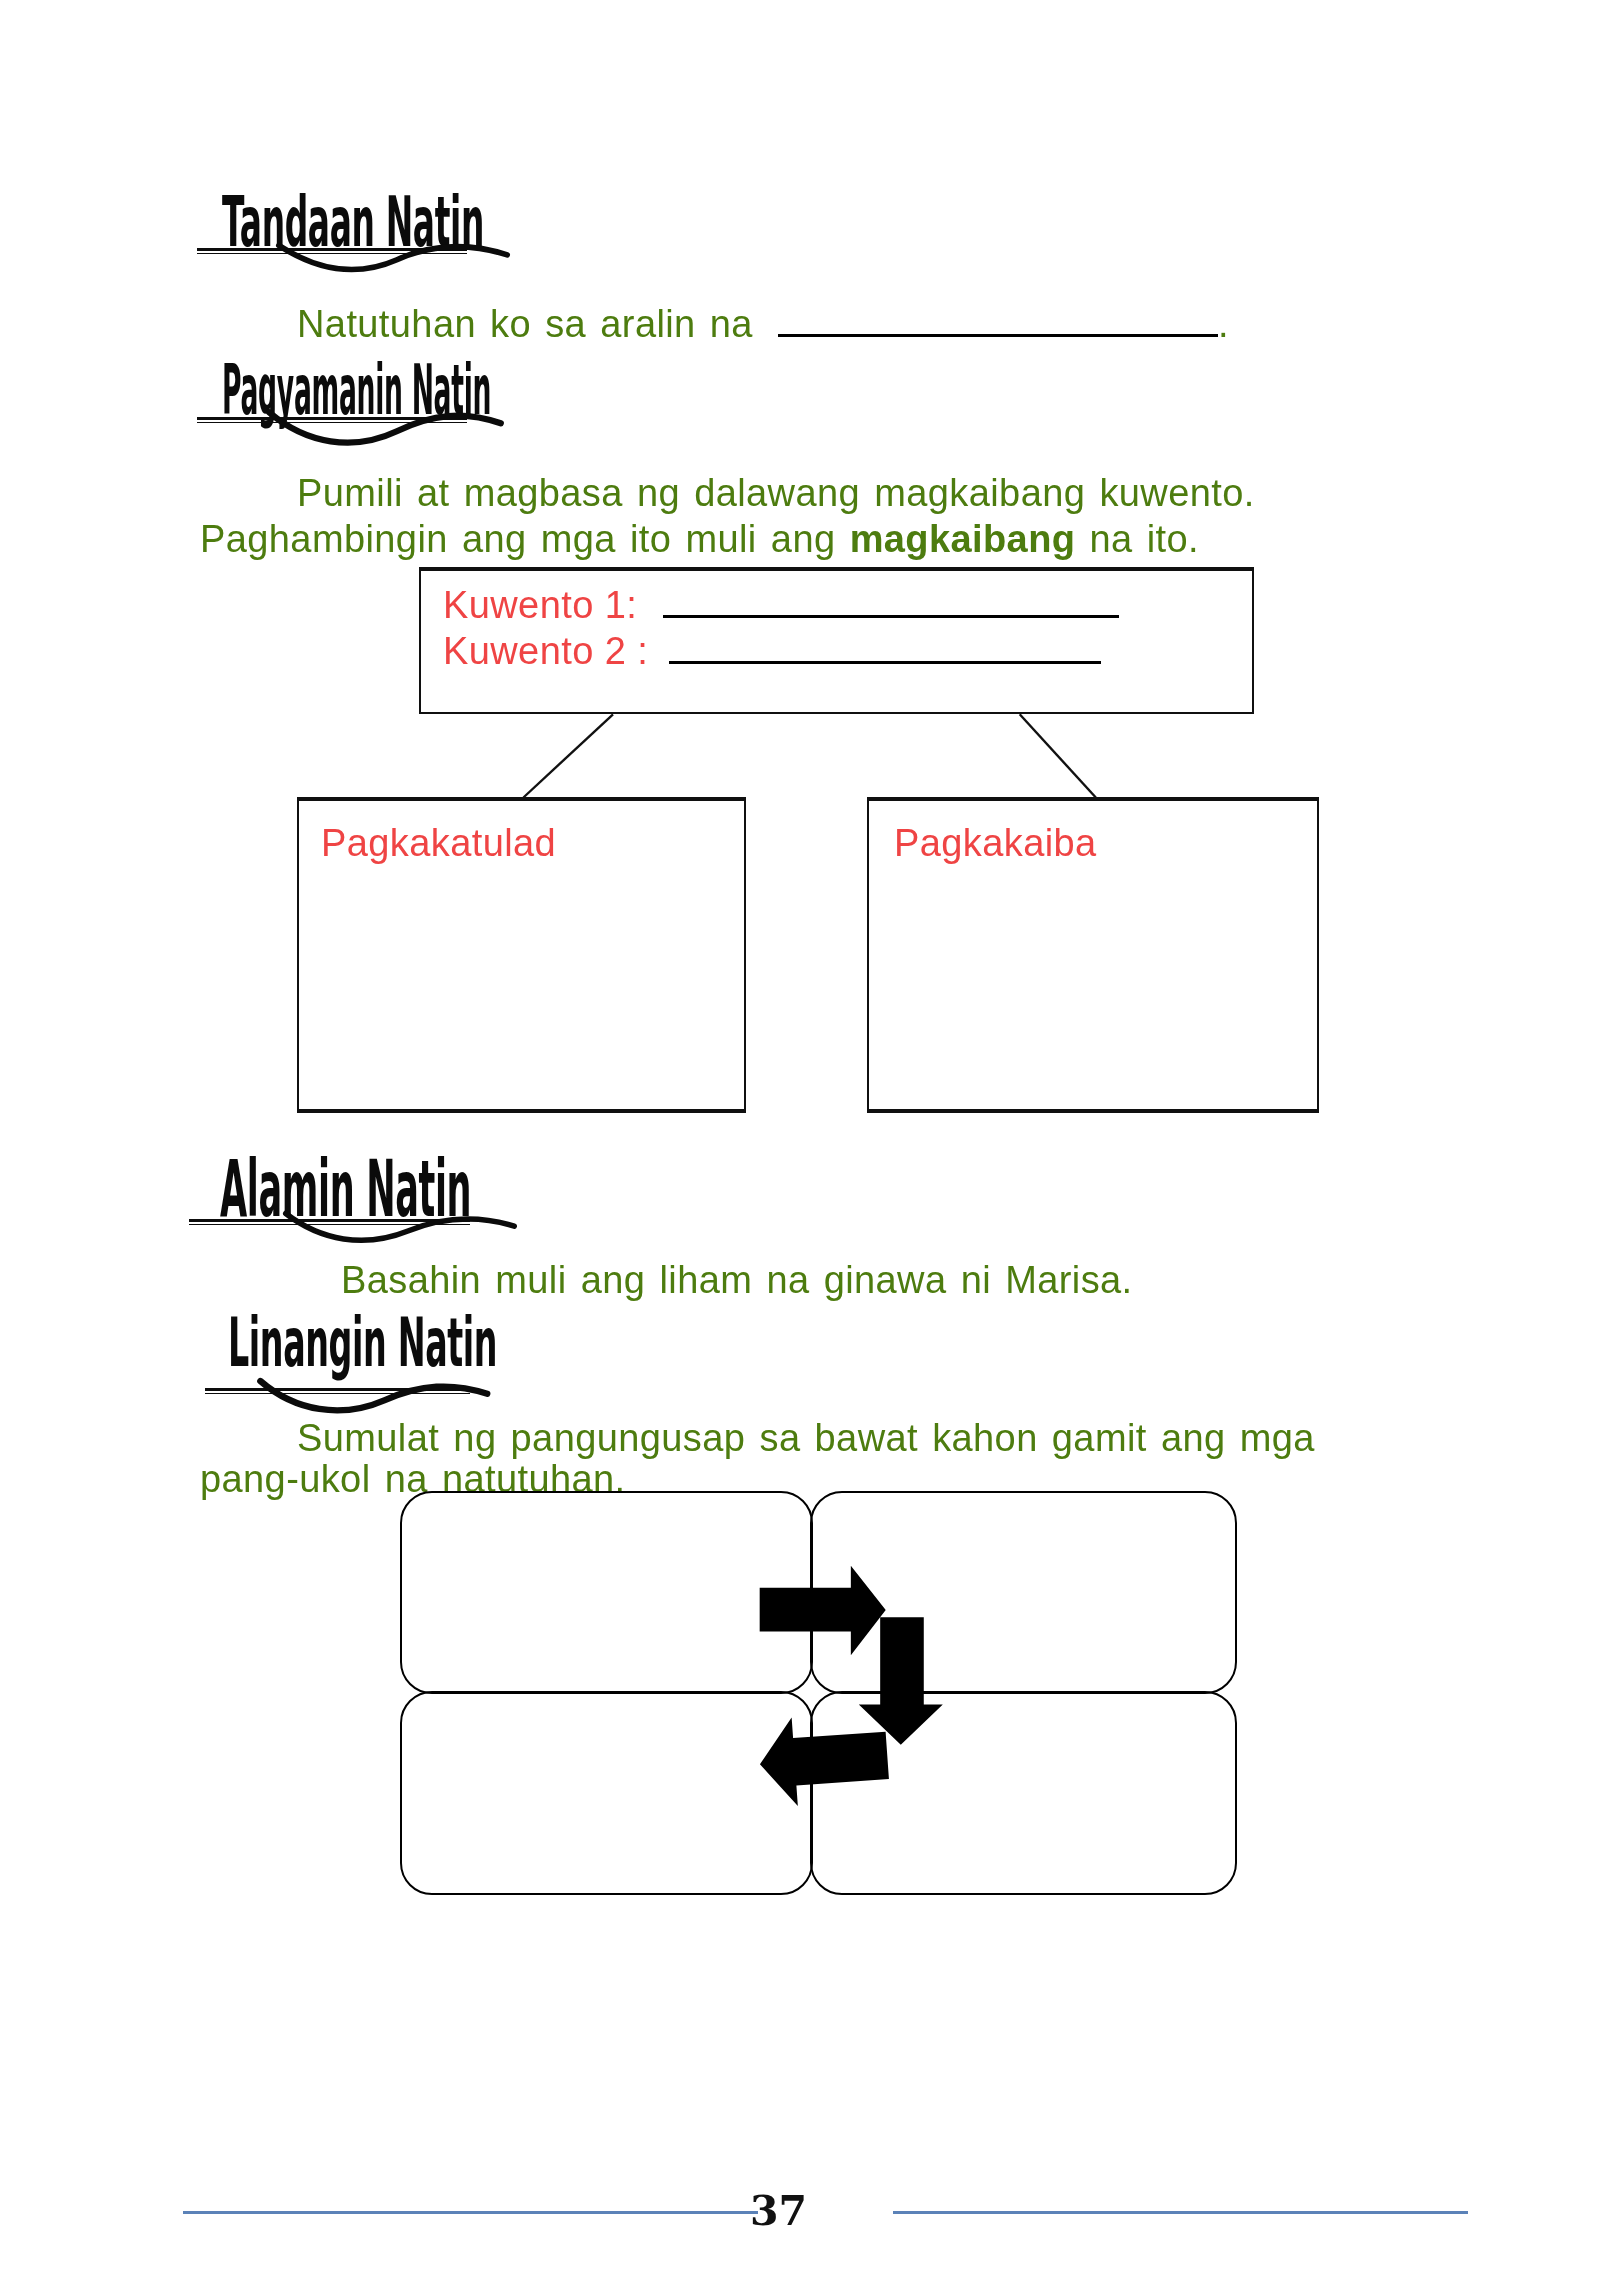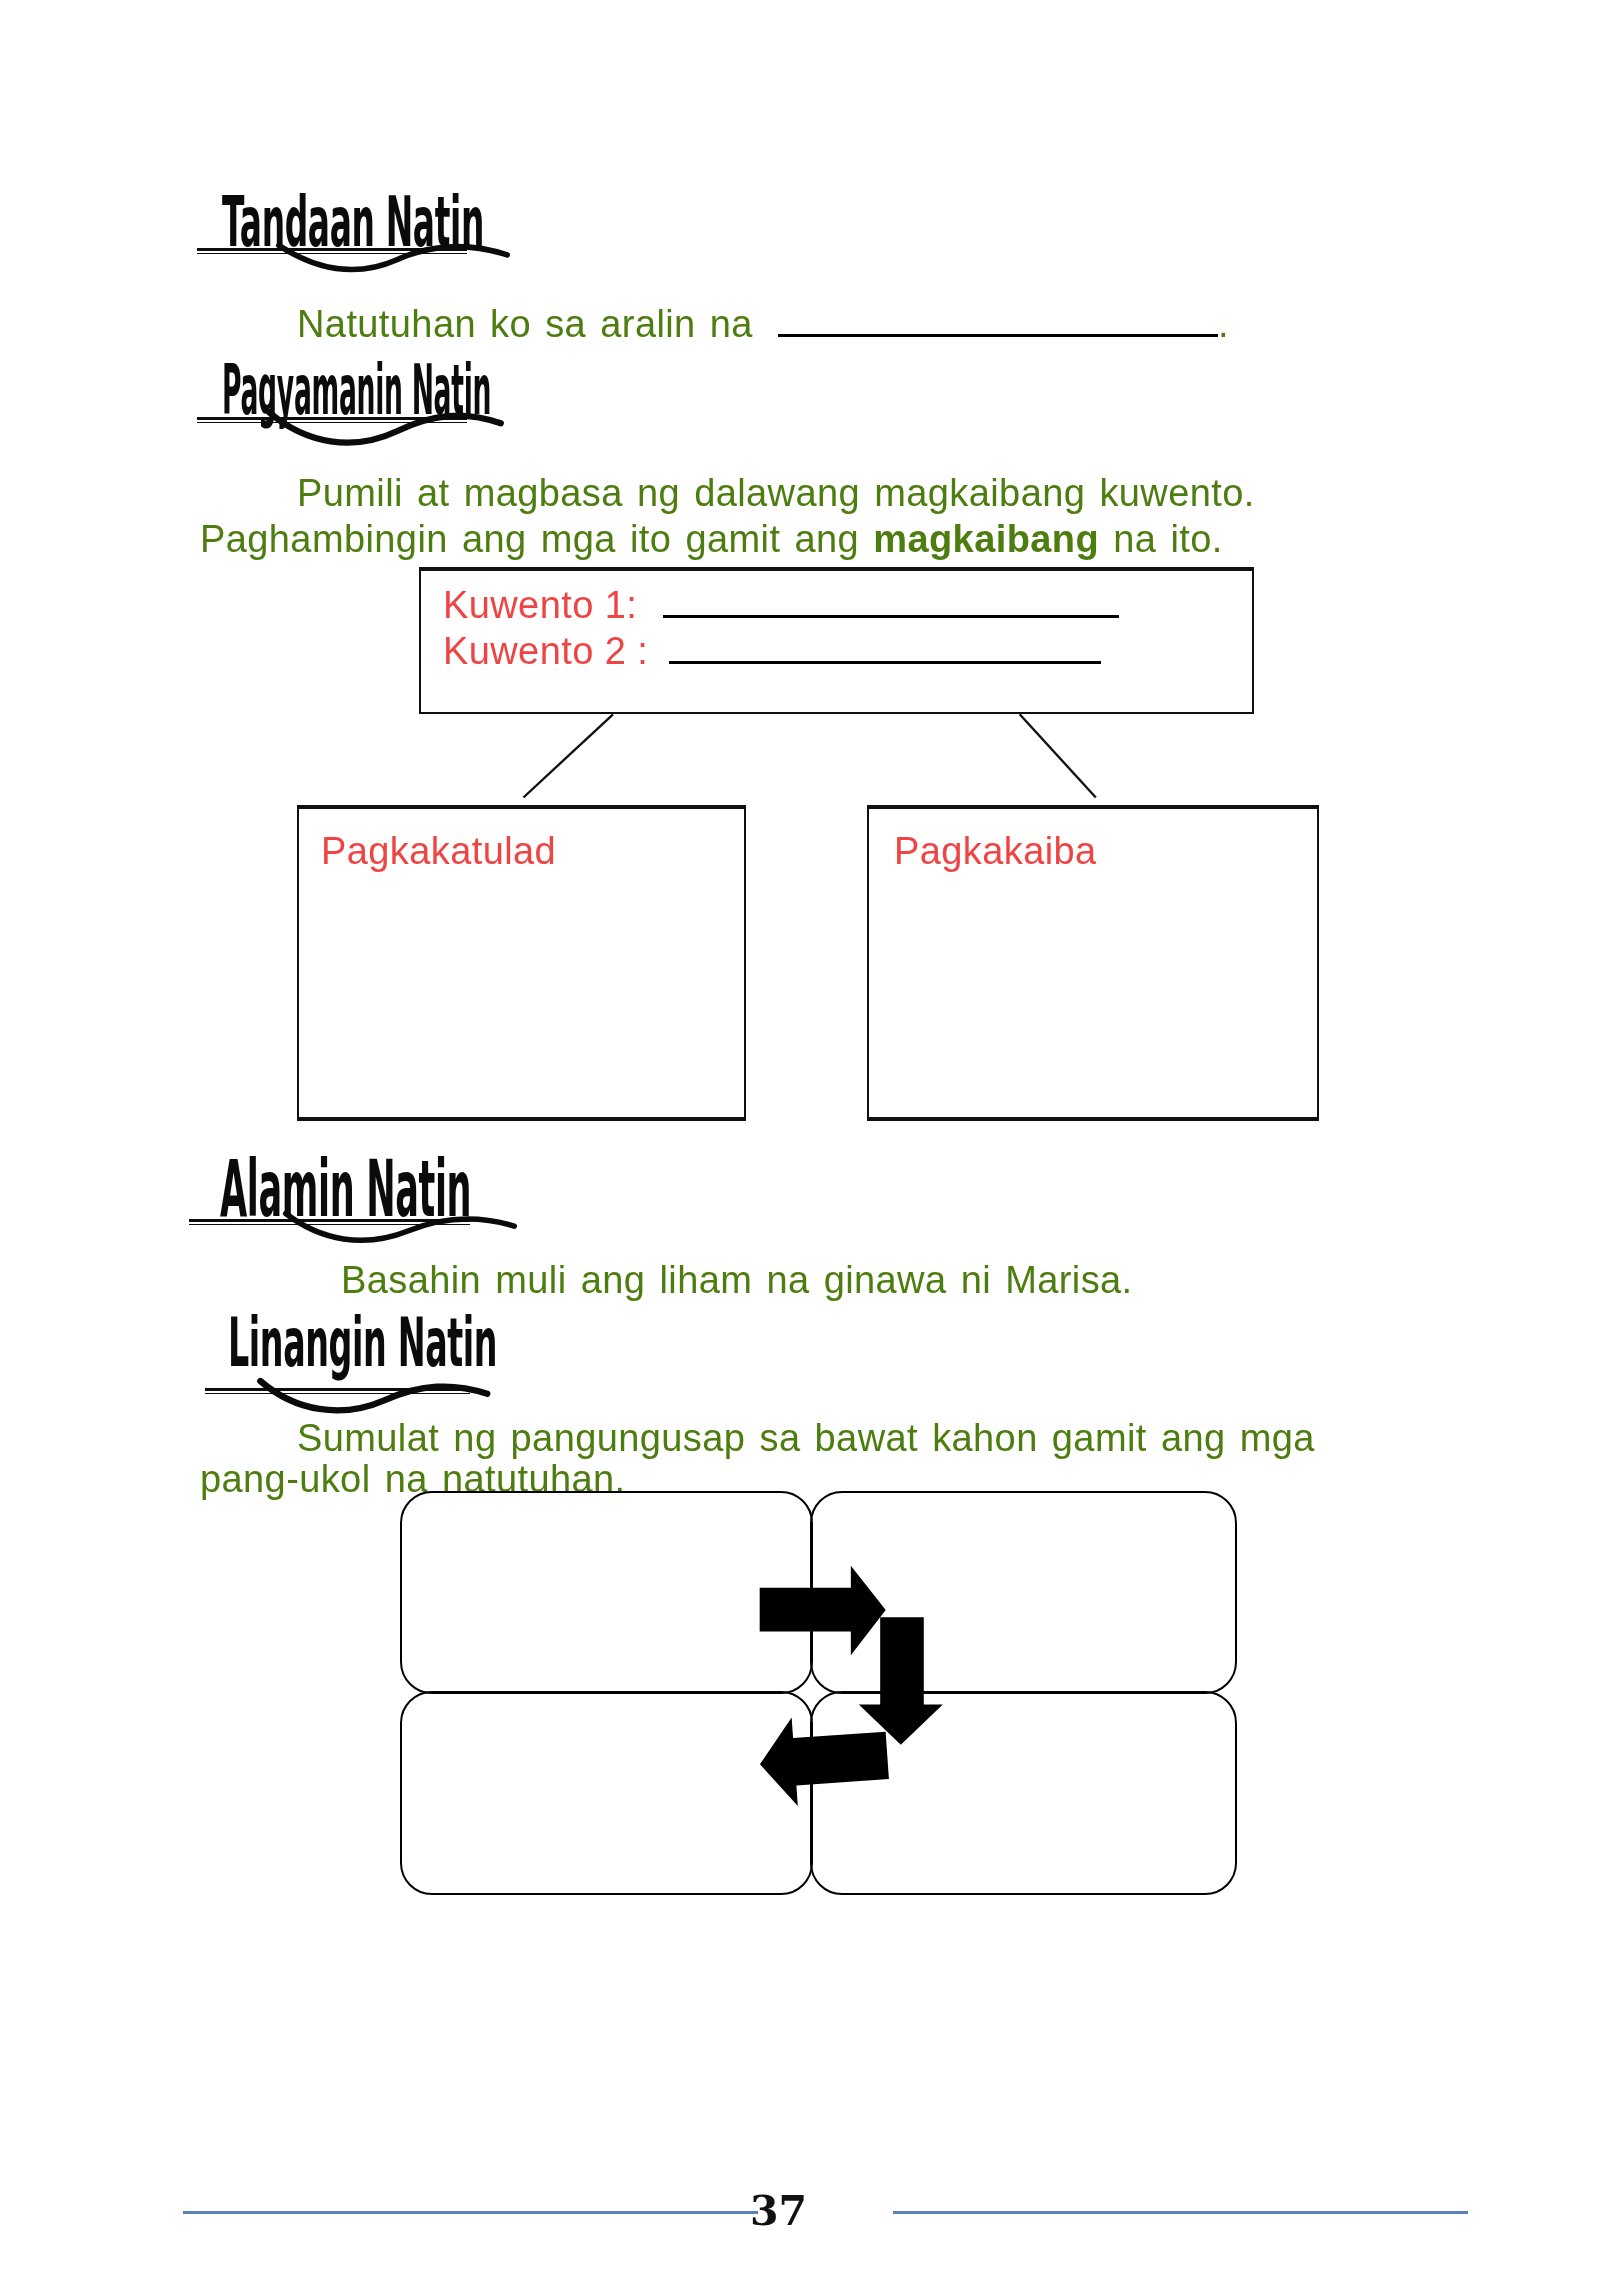--- a/index.html
+++ b/index.html
@@ -13,21 +13,21 @@
   .rule2{border-top:3.2px solid #0d0d0d;border-bottom:1.6px solid #0d0d0d;height:2.4px;}
   .swoosh{overflow:visible;}
   
   .body-text{font-size:38px;letter-spacing:0.4px;word-spacing:3.2px;line-height:46px;
              color:#4d7c0f;white-space:nowrap;}
   .indent{padding-left:97px;margin-top:12px;}
   .blank{display:inline-block;border-bottom:3.2px solid #000;height:0.82em;vertical-align:baseline;}
   .bold{font-weight:bold;}
   
   .sq-box{position:absolute;border:2.4px solid #101010;border-top-width:4px;background:#fff;box-sizing:border-box;}
-  .sq-box.thickb{border-bottom-width:4px;margin-top:8px;}
+  .sq-box.thickb{border-bottom-width:4px;}
   .box-label{font-size:38px;letter-spacing:0.4px;color:#ef4444;}
   
   .round-box{position:absolute;border:2.4px solid #000;border-radius:32px;background:transparent;box-sizing:border-box;}
   
   .foot-rule{position:absolute;height:3.2px;background:#5b82b8;}
   .page-num{position:absolute;font-family:"DejaVu Serif",serif;font-weight:bold;
             font-size:41px;color:#111;text-align:center;}
   svg{display:block;}
 </style>
 </head>
@@ -45,21 +45,21 @@
     <span class="blank" style="width:440px;margin-left:11px;"></span><span>.</span>
   </div>
 
   <div class="abs heading" style="left:222px;top:355px;font-size:70px;transform:scaleX(0.38);">Pagyamanin Natin</div>
   <div class="abs rule2" style="left:197px;top:417px;width:270px;"></div>
   <svg class="abs swoosh" style="left:262px;top:395px;" width="246" height="63" viewBox="0 0 310 80">
     <path d="M8,22 C55,62 115,72 170,46 C215,24 255,20 302,36" fill="none" stroke="#0b0b0b" stroke-width="8" stroke-linecap="round"></path>
   </svg>
   <div class="abs" style="left:200px;top:458px;">
     <div class="body-text indent">Pumili at magbasa ng dalawang magkaibang kuwento.</div>
-    <div class="body-text"><span>Paghambingin ang mga ito gamit ang </span><span class="bold">magkaibang</span><span> na ito.</span></div>
+    <div class="body-text"><span>Paghambingin ang mga ito muli ang </span><span class="bold">magkaibang</span><span> na ito.</span></div>
   </div>
 
   <div class="sq-box" style="left:419px;top:567px;width:835px;height:147px;">
     <div class="abs" style="left:22px;top:12.7px;white-space:nowrap;">
       <span class="box-label">Kuwento 1:</span>
       <span class="blank" style="width:456px;margin-left:22px;"></span>
     </div>
     <div class="abs" style="left:22px;top:59px;white-space:nowrap;">
       <span class="box-label">Kuwento 2 :</span>
       <span class="blank" style="width:432px;margin-left:17.4px;"></span>

